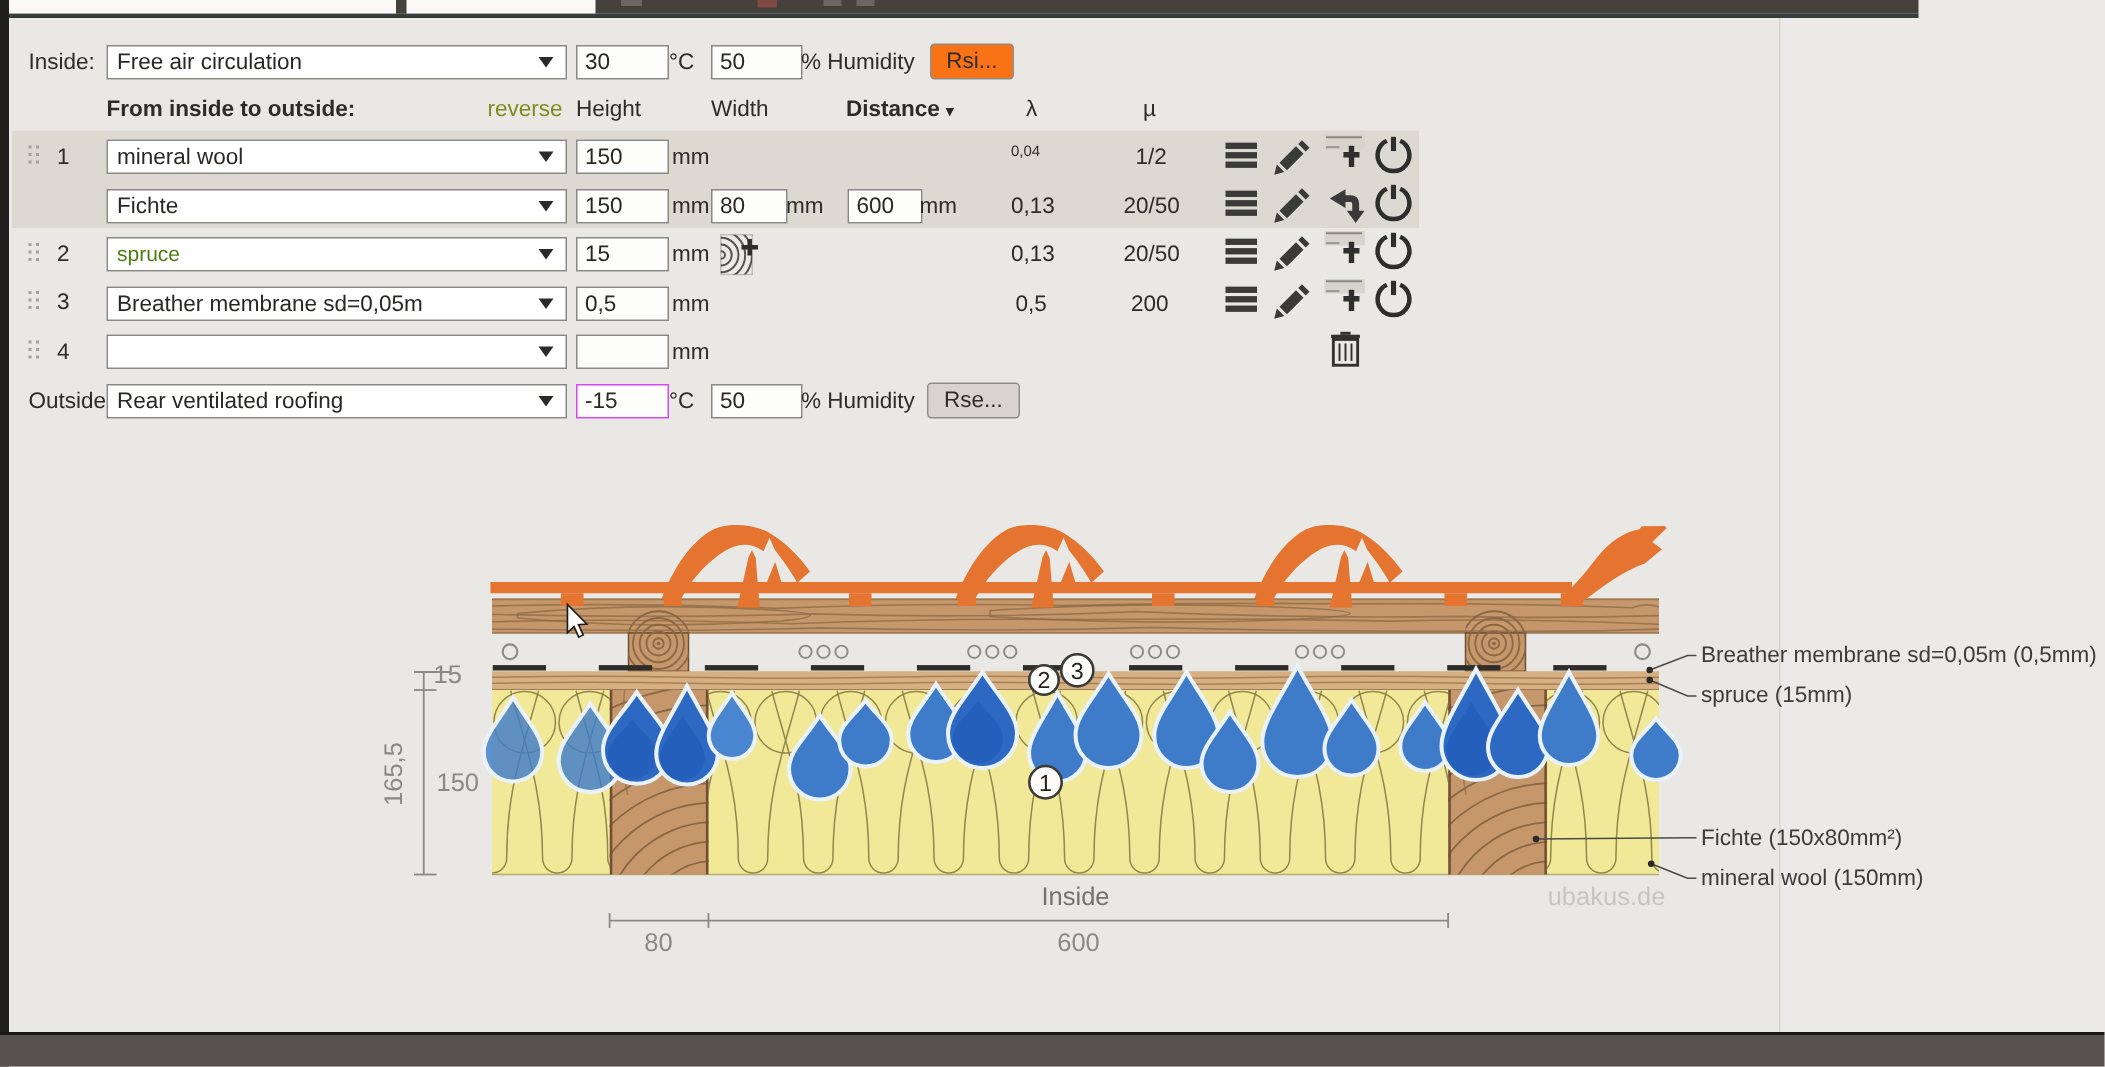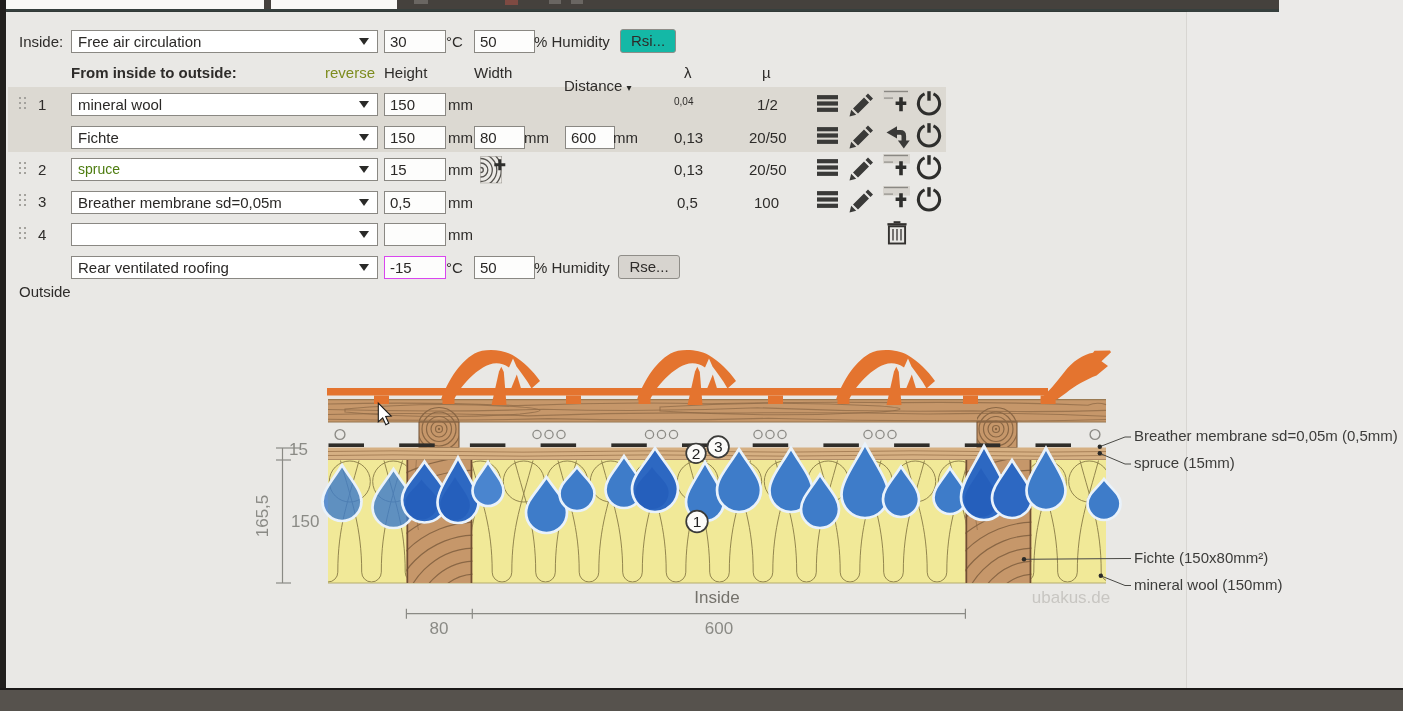--- a/index.html
+++ b/index.html
@@ -21,26 +21,26 @@
 
 <div style="position:absolute;left:0;top:687.5px;width:1403px;height:2.5px;background:#1b1918"></div>
 <div style="position:absolute;left:0;top:690px;width:1403px;height:21px;background:#56524d"></div>
 <div style="position:absolute;left:8px;top:87px;width:938px;height:65px;background:#dcd9d2"></div>
 <div style="position:absolute;left:19px;top:33px;font-size:15px;color:#2e2c2a;white-space:nowrap;">Inside:</div>
 <div style="position:absolute;left:71px;top:30px;width:299px;height:21px;background:#fff;border:1px solid #8a8883;font-size:15px;color:#2a2826;line-height:21px;padding-left:6px;overflow:hidden;white-space:nowrap">Free air circulation<span style="position:absolute;right:8px;top:7px;width:0;height:0;border-left:5px solid transparent;border-right:5px solid transparent;border-top:7px solid #2a2a28"></span></div>
 <div style="position:absolute;left:384px;top:30px;width:55px;height:21px;background:#fdfdfc;border:1px solid #8a8883;font-size:15px;color:#2a2826;line-height:21px;padding-left:5px;white-space:nowrap">30</div>
 <div style="position:absolute;left:446px;top:33px;font-size:15px;color:#2e2c2a;white-space:nowrap;">°C</div>
 <div style="position:absolute;left:474px;top:30px;width:54px;height:21px;background:#fdfdfc;border:1px solid #8a8883;font-size:15px;color:#2a2826;line-height:21px;padding-left:5px;white-space:nowrap">50</div>
 <div style="position:absolute;left:534px;top:33px;font-size:15px;color:#2e2c2a;white-space:nowrap;">% Humidity</div>
-<div style="position:absolute;left:620px;top:29px;width:54px;height:22px;background:#14b8a6;border:1px solid #8f8d88;border-radius:3px;font-size:15px;color:#2e2c2a;text-align:center;line-height:22px">Rsi...</div>
+<div style="position:absolute;left:620px;top:29px;width:54px;height:22px;background:#f97316;border:1px solid #8f8d88;border-radius:3px;font-size:15px;color:#2e2c2a;text-align:center;line-height:22px">Rsi...</div>
 <div style="position:absolute;left:71px;top:64px;font-size:15px;color:#2e2c2a;white-space:nowrap;font-weight:bold;">From inside to outside:</div>
 <div style="position:absolute;left:325px;top:64px;font-size:15px;color:#7d8c1e;white-space:nowrap;">reverse</div>
 <div style="position:absolute;left:384px;top:64px;font-size:15px;color:#2e2c2a;white-space:nowrap;">Height</div>
 <div style="position:absolute;left:474px;top:64px;font-size:15px;color:#2e2c2a;white-space:nowrap;">Width</div>
-<div style="position:absolute;left:564px;top:77px;font-size:15px;color:#2e2c2a;white-space:nowrap;">Distance <span style="font-size:10px;color:#2a2a28">▾</span></div>
+<div style="position:absolute;left:564px;top:64px;font-size:15px;color:#2e2c2a;white-space:nowrap;font-weight:bold;">Distance <span style="font-size:10px;color:#2a2a28">▾</span></div>
 <div style="position:absolute;left:684px;top:64px;font-size:15px;color:#2e2c2a;white-space:nowrap;">λ</div>
 <div style="position:absolute;left:762px;top:64px;font-size:15px;color:#2e2c2a;white-space:nowrap;">µ</div>
 <div style="position:absolute;left:19px;top:97px;width:8px;height:15px">
     <span style="position:absolute;left:0.0px;top:0.0px;width:2.4px;height:2.4px;background:#a4a29d"></span>
     <span style="position:absolute;left:4.6px;top:0.0px;width:2.4px;height:2.4px;background:#a4a29d"></span>
     <span style="position:absolute;left:0.0px;top:4.8px;width:2.4px;height:2.4px;background:#a4a29d"></span>
     <span style="position:absolute;left:4.6px;top:4.8px;width:2.4px;height:2.4px;background:#a4a29d"></span>
     <span style="position:absolute;left:0.0px;top:9.6px;width:2.4px;height:2.4px;background:#a4a29d"></span>
     <span style="position:absolute;left:4.6px;top:9.6px;width:2.4px;height:2.4px;background:#a4a29d"></span>
   </div>
@@ -79,36 +79,36 @@
     <span style="position:absolute;left:0.0px;top:4.8px;width:2.4px;height:2.4px;background:#a4a29d"></span>
     <span style="position:absolute;left:4.6px;top:4.8px;width:2.4px;height:2.4px;background:#a4a29d"></span>
     <span style="position:absolute;left:0.0px;top:9.6px;width:2.4px;height:2.4px;background:#a4a29d"></span>
     <span style="position:absolute;left:4.6px;top:9.6px;width:2.4px;height:2.4px;background:#a4a29d"></span>
   </div>
 <div style="position:absolute;left:38px;top:193px;font-size:15px;color:#2e2c2a;white-space:nowrap;">3</div>
 <div style="position:absolute;left:71px;top:191px;width:299px;height:21px;background:#fff;border:1px solid #8a8883;font-size:15px;color:#2a2826;line-height:21px;padding-left:6px;overflow:hidden;white-space:nowrap">Breather membrane sd=0,05m<span style="position:absolute;right:8px;top:7px;width:0;height:0;border-left:5px solid transparent;border-right:5px solid transparent;border-top:7px solid #2a2a28"></span></div>
 <div style="position:absolute;left:384px;top:191px;width:55px;height:21px;background:#fdfdfc;border:1px solid #8a8883;font-size:15px;color:#2a2826;line-height:21px;padding-left:5px;white-space:nowrap">0,5</div>
 <div style="position:absolute;left:448px;top:194px;font-size:15px;color:#2e2c2a;white-space:nowrap;">mm</div>
 <div style="position:absolute;left:677px;top:194px;font-size:15px;color:#2e2c2a;white-space:nowrap;">0,5</div>
-<div style="position:absolute;left:754px;top:194px;font-size:15px;color:#2e2c2a;white-space:nowrap;">100</div>
+<div style="position:absolute;left:754px;top:194px;font-size:15px;color:#2e2c2a;white-space:nowrap;">200</div>
 <div style="position:absolute;left:19px;top:227px;width:8px;height:15px">
     <span style="position:absolute;left:0.0px;top:0.0px;width:2.4px;height:2.4px;background:#a4a29d"></span>
     <span style="position:absolute;left:4.6px;top:0.0px;width:2.4px;height:2.4px;background:#a4a29d"></span>
     <span style="position:absolute;left:0.0px;top:4.8px;width:2.4px;height:2.4px;background:#a4a29d"></span>
     <span style="position:absolute;left:4.6px;top:4.8px;width:2.4px;height:2.4px;background:#a4a29d"></span>
     <span style="position:absolute;left:0.0px;top:9.6px;width:2.4px;height:2.4px;background:#a4a29d"></span>
     <span style="position:absolute;left:4.6px;top:9.6px;width:2.4px;height:2.4px;background:#a4a29d"></span>
   </div>
 <div style="position:absolute;left:38px;top:226px;font-size:15px;color:#2e2c2a;white-space:nowrap;">4</div>
 <div style="position:absolute;left:71px;top:223px;width:299px;height:21px;background:#fff;border:1px solid #8a8883;font-size:15px;color:#2a2826;line-height:21px;padding-left:6px;overflow:hidden;white-space:nowrap">
     <span style="position:absolute;right:8px;top:7px;width:0;height:0;border-left:5px solid transparent;border-right:5px solid transparent;border-top:7px solid #2a2a28"></span>
   </div>
 <div style="position:absolute;left:384px;top:223px;width:55px;height:21px;background:#fdfdfc;border:1px solid #8a8883;font-size:15px;color:#2a2826;line-height:21px;padding-left:5px;white-space:nowrap"></div>
 <div style="position:absolute;left:448px;top:226px;font-size:15px;color:#2e2c2a;white-space:nowrap;">mm</div>
-<div style="position:absolute;left:19px;top:259px;font-size:15px;color:#2e2c2a;white-space:nowrap;margin-top:24px;">Outside</div>
+<div style="position:absolute;left:19px;top:259px;font-size:15px;color:#2e2c2a;white-space:nowrap;">Outside</div>
 <div style="position:absolute;left:71px;top:256px;width:299px;height:21px;background:#fff;border:1px solid #8a8883;font-size:15px;color:#2a2826;line-height:21px;padding-left:6px;overflow:hidden;white-space:nowrap">Rear ventilated roofing<span style="position:absolute;right:8px;top:7px;width:0;height:0;border-left:5px solid transparent;border-right:5px solid transparent;border-top:7px solid #2a2a28"></span></div>
 <div style="position:absolute;left:384px;top:256px;width:55px;height:21px;background:#fdfdfc;border:1px solid #d946ef;font-size:15px;color:#2a2826;line-height:21px;padding-left:5px;white-space:nowrap">-15</div>
 <div style="position:absolute;left:446px;top:259px;font-size:15px;color:#2e2c2a;white-space:nowrap;">°C</div>
 <div style="position:absolute;left:474px;top:256px;width:54px;height:21px;background:#fdfdfc;border:1px solid #8a8883;font-size:15px;color:#2a2826;line-height:21px;padding-left:5px;white-space:nowrap">50</div>
 <div style="position:absolute;left:534px;top:259px;font-size:15px;color:#2e2c2a;white-space:nowrap;">% Humidity</div>
 <div style="position:absolute;left:618px;top:255px;width:60px;height:22px;background:#d7d4cf;border:1px solid #8f8d88;border-radius:3px;font-size:15px;color:#2e2c2a;text-align:center;line-height:22px">Rse...</div>
 <svg width="1403" height="711" viewBox="0 0 1403 711" style="position:absolute;left:0;top:0">
     <rect x="328" y="399" width="778" height="23" fill="#c6976a"></rect>
 <path d="M 328,404 Q 423.0,401.6 518.0,405.58366670555927 Q 613.0,401.6 708.0,403.70380621151025 Q 803.0,401.6 898.0,402.60784601761776 Q 993.0,401.6 1088.0,405.1963315044331 Q 1097.0,401.6 1106,404.61863099459555" fill="none" stroke="#8a6745" stroke-width="1.1" opacity="0.7"></path>
 <path d="M 328,409.5 Q 435.5,412.5 543.0,409.2530663254194 Q 650.5,412.5 758.0,407.7017117592415 Q 865.5,412.5 973.0,410.90966932748165 Q 1039.5,412.5 1106,410.38682546815386" fill="none" stroke="#8a6745" stroke-width="1.1" opacity="0.7"></path>

